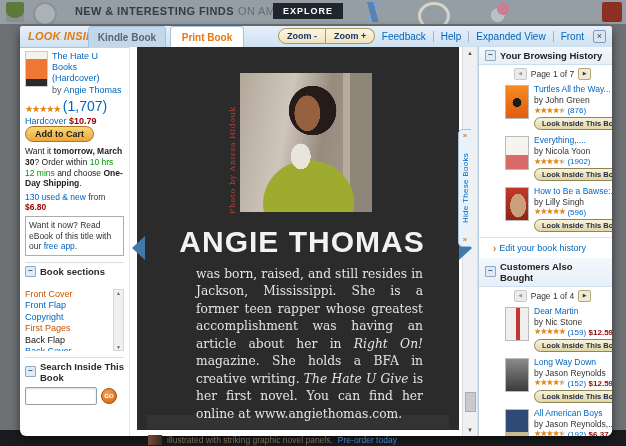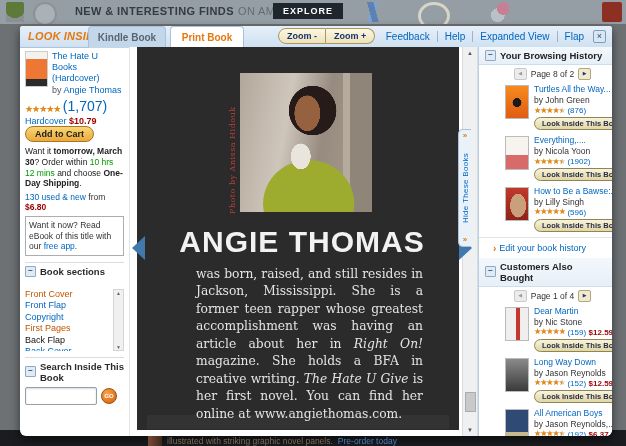--- a/index.html
+++ b/index.html
@@ -122,21 +122,21 @@
   .it-price{color:#990000;font-weight:bold;font-size:8px}
   .look-btn{margin-top:2px;display:inline-block;font-size:7.5px;font-weight:bold;color:#242c48;background:linear-gradient(#f8f3da,#e2d6a4);border:1px solid #8f8455;border-radius:7px;padding:1px 7px;cursor:pointer;white-space:nowrap}
   #edit-row{display:flex;align-items:center;gap:3px;padding:5px 4px 4px 14px;border-top:1px solid #dde5ec;margin-top:2px}
   #edit-arrow{color:#e47911;font-weight:bold;font-size:10px}
   
   #hide-tab{position:absolute;left:438px;top:103px;width:13px;height:118px;background:#e9f1f9;border:1px solid #a9c0d8;border-right:none;border-radius:5px 0 0 5px;z-index:7;display:flex;flex-direction:column;align-items:center;justify-content:space-between;padding:2px 0;box-sizing:border-box;cursor:pointer}
   .chev{color:#e47911;font-size:8px;font-weight:bold;line-height:1}
   #hide-label{writing-mode:vertical-rl;transform:rotate(180deg);font-size:8px;color:#0066c0;letter-spacing:.3px}
 
   
-  #bottom-banner{position:absolute;left:148px;top:435px;height:11px;display:flex;align-items:center;gap:5px;font-size:8.5px}
+  #bottom-banner{position:absolute;left:148px;top:435px;height:11px;display:flex;align-items:flex-start;gap:5px;font-size:8.5px}
   #bb-thumb{width:14px;height:10px;background:linear-gradient(90deg,#7a4a32,#3c2a20);flex:none}
   #bb-text{color:#7d6a55;white-space:nowrap}
   #bb-link{color:#4a7dbd;cursor:pointer;white-space:nowrap}
 </style>
 </head>
 <body>
 
 <div id="banner">
   <div class="decor d-plant"></div>
   <div class="decor d-clock"></div>
@@ -158,21 +158,21 @@
     <div id="tab-kindle" class="tab">Kindle Book</div>
     <div id="tab-print" class="tab">Print Book</div>
     <div id="zoom-group">
       <div id="zoom-out" class="zoom-btn">Zoom -</div>
       <div id="zoom-in" class="zoom-btn">Zoom +</div>
     </div>
     <div id="hlinks">
       <span class="hlink">Feedback</span>
       <span class="hlink">Help</span>
       <span class="hlink">Expanded View</span>
-      <span class="hlink last">Flap</span>
+      <span class="hlink last">Front</span>
       <span id="close-box">×</span>
     </div>
   </div>
 
   <div id="lk-body">
 
     <div id="left-panel">
       <div id="thumb-row">
         <div id="thumb"></div>
         <div>
@@ -249,21 +249,21 @@
       <div id="scr-down" class="scr-arrow">▼</div>
     </div>
 
     <div id="right-panel">
       <div class="rp-head">
         <span class="minus-box">−</span>
         <span>Your Browsing History</span>
       </div>
       <div class="pag">
         <span class="pag-btn pag-prev">◀</span>
-        <span class="pag-label">Page 8 of 2</span>
+        <span class="pag-label">Page 1 of 7</span>
         <span class="pag-btn pag-next">▶</span>
       </div>
 
       <div class="rp-item">
         <div class="cover" data-cover="turtles"></div>
         <div>
           <div class="it-title">Turtles All the Way...</div>
           <div class="it-author">by John Green</div>
           <div class="it-stars"><span class="stars"><span class="st-bg">★★★★★</span><span class="st-fg" style="width:90%">★★★★★</span></span> <span class="it-count">(876)</span></div>
           <div class="look-btn">Look Inside This Book</div>

